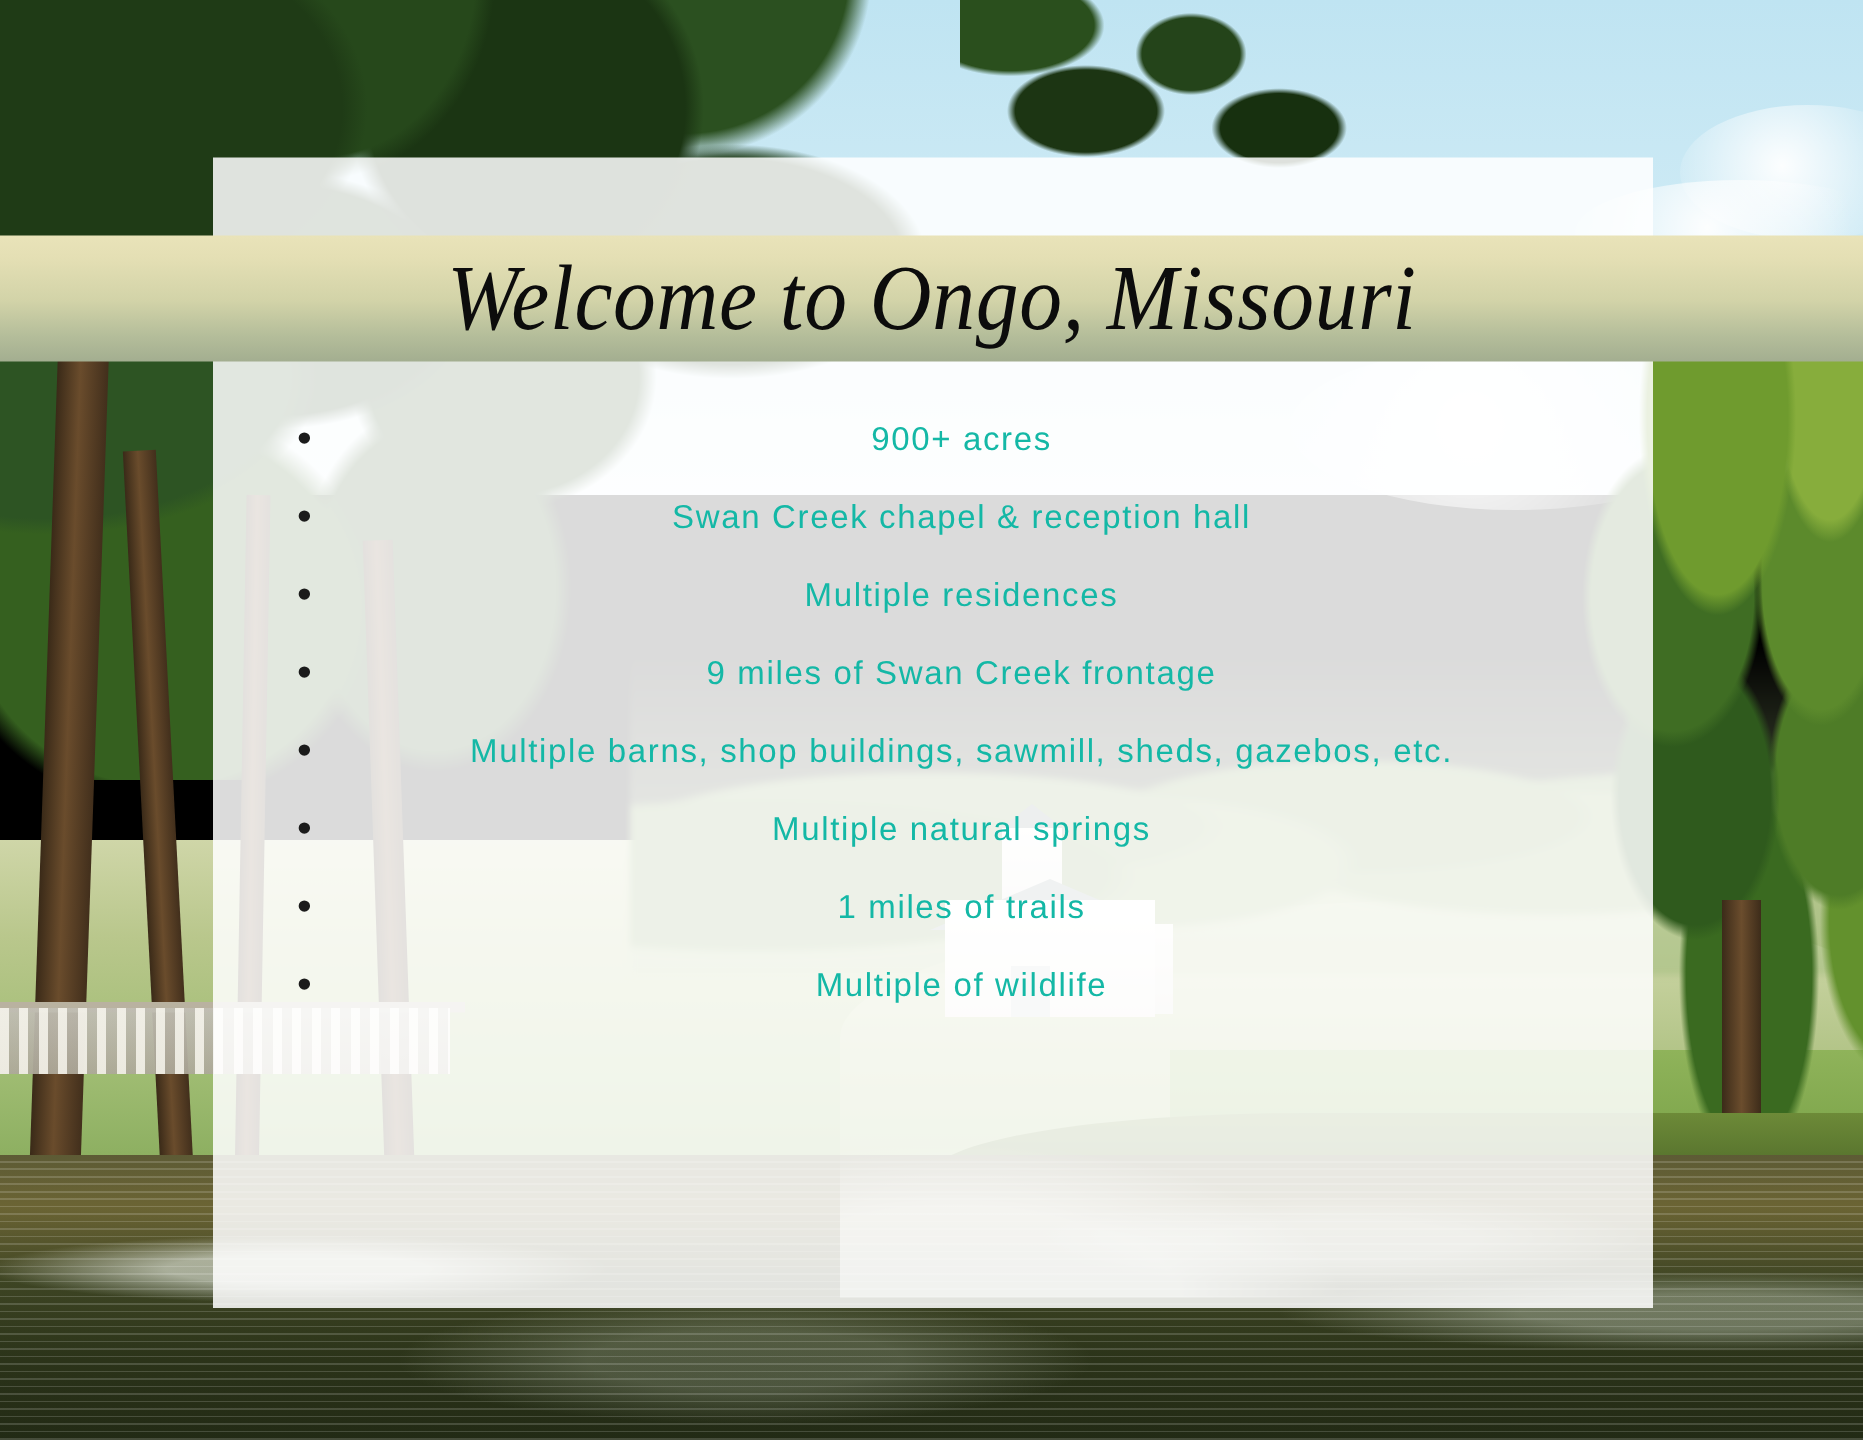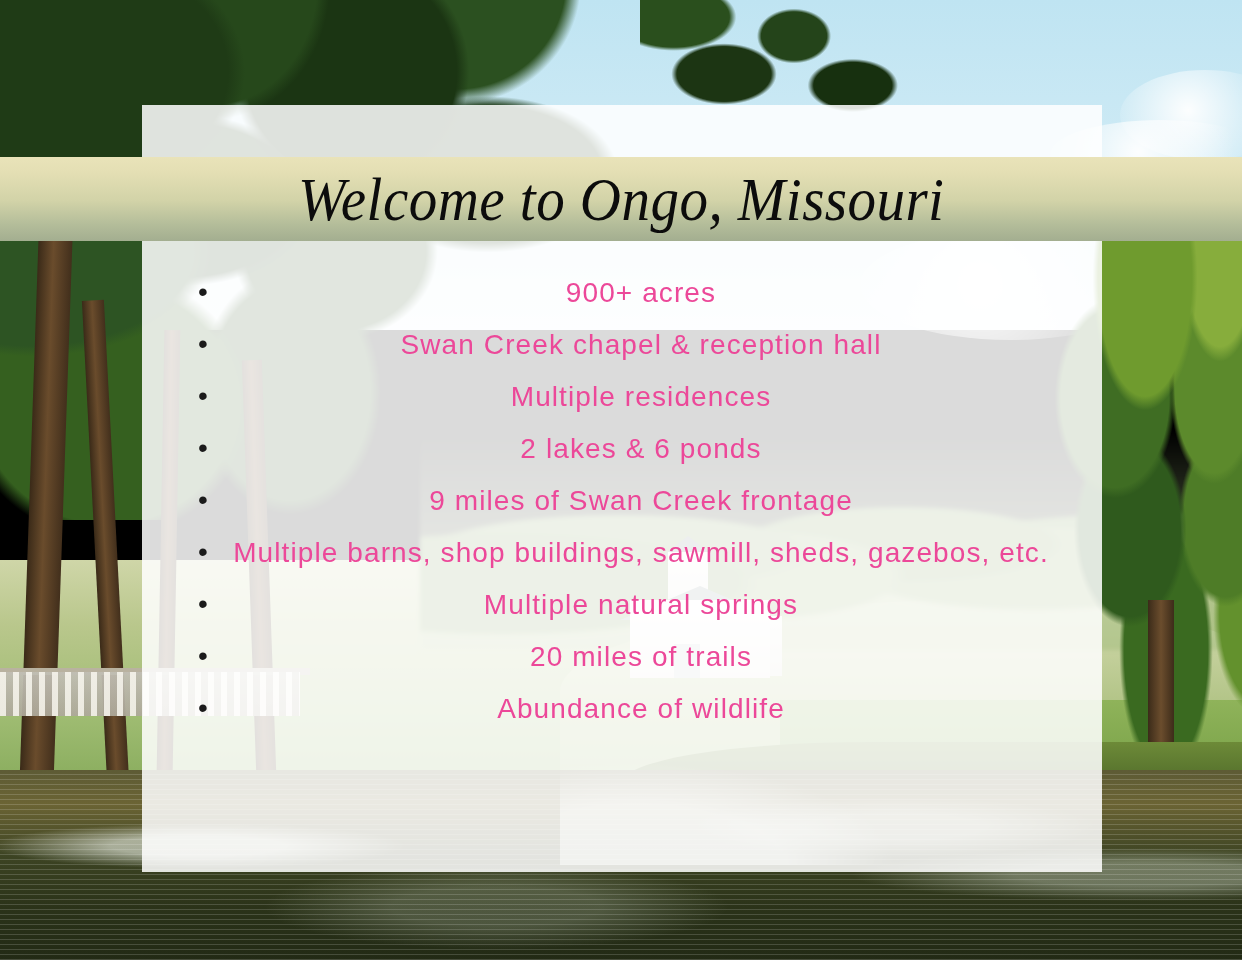--- a/index.html
+++ b/index.html
@@ -188,24 +188,24 @@
 
   
   .bullets{
     position:absolute; left:196px; top:276px; width:860px;
     list-style:none;
   }
   .bullet{
     position:relative;
     padding-left:30px;
     margin-bottom:18px;
-    font-size:28px;
+    font-size:22px;
     line-height:34px;
     letter-spacing:1.1px;
-    color:#ec4899;
+    color:#14b8a6;
     font-weight:400;
   }
   .bullet::before{
     content:"\2022";
     position:absolute; left:2px; top:-1px;
     font-size:28px; line-height:34px; color:#1b1b1b;
   }
 </style>
 </head>
 <body>
@@ -257,21 +257,20 @@
   <div class="panel"></div>
 
   <div class="titleBand">
     <div class="titleText">Welcome to Ongo, Missouri</div>
   </div>
 
   <ul class="bullets">
     <li class="bullet">900+ acres</li>
     <li class="bullet">Swan Creek chapel &amp; reception hall</li>
     <li class="bullet">Multiple residences</li>
-    <li class="bullet">2 lakes &amp; 6 ponds</li>
     <li class="bullet">9 miles of Swan Creek frontage</li>
     <li class="bullet">Multiple barns, shop buildings, sawmill, sheds, gazebos, etc.</li>
     <li class="bullet">Multiple natural springs</li>
-    <li class="bullet">20 miles of trails</li>
-    <li class="bullet">Abundance of wildlife</li>
+    <li class="bullet">1 miles of trails</li>
+    <li class="bullet">Multiple of wildlife</li>
   </ul>
 
 </div>
 
 </body></html>

